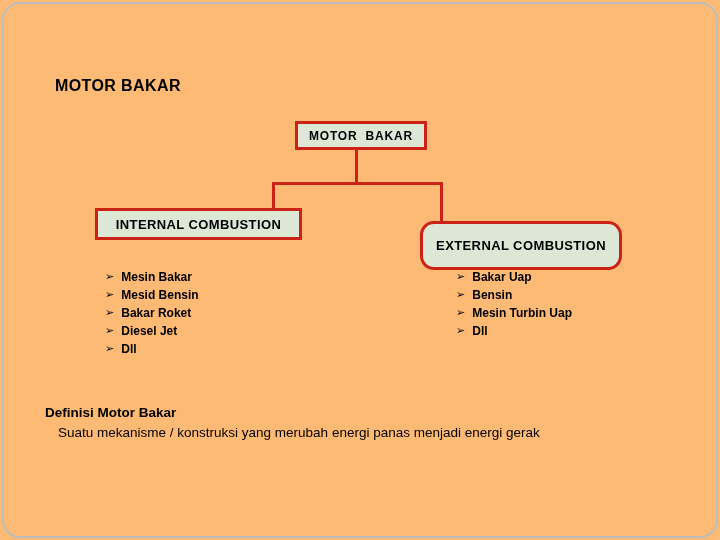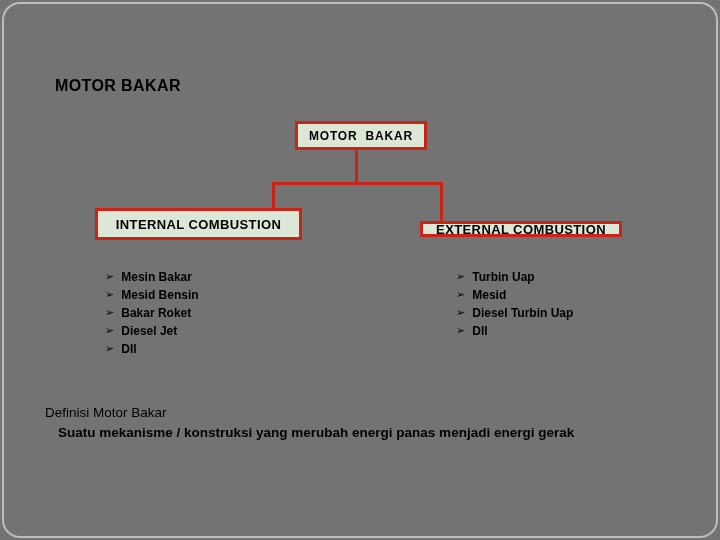--- a/index.html
+++ b/index.html
@@ -6,21 +6,21 @@
   body {
     width: 720px; height: 540px;
     background: #ffffff;
     font-family: "Liberation Sans", sans-serif;
     color: #000000;
     position: relative;
     overflow: hidden;
   }
   .slide {
     position: absolute; inset: 0;
-    background: #737373;
+    background: #fdba74;
     padding-left: 20px;
   }
   .frame {
     position: absolute;
     left: 2px; top: 2px; right: 2px; bottom: 2px;
     border: 2px solid #bdbdbd;
     border-radius: 18px;
     pointer-events: none;
   }
   .page-title {
@@ -47,23 +47,24 @@
     font-size: 12px;
     letter-spacing: 0.8px;
     word-spacing: 4px;
   }
   .left-box {
     left: 95px; top: 208px; width: 207px; height: 32px;
     font-size: 13px;
     letter-spacing: 0.4px;
   }
   .right-box {
-    left: 420px; top: 221px; width: 202px; height: 16px;
+    left: 420px; top: 221px; width: 202px; height: 49px;
     font-size: 13px;
     letter-spacing: 0.4px;
+    border-radius: 14px;
   }
   .line {
     position: absolute;
     background: #cc2318;
   }
   .stem      { left: 355px; top: 149px; width: 3px; height: 36px; }
   .crossbar  { left: 272px; top: 182px; width: 171px; height: 3px; }
   .drop-left { left: 272px; top: 182px; width: 3px; height: 41px; }
   .drop-right{ left: 440px; top: 182px; width: 3px; height: 41px; }
   .bullet-list {
@@ -84,28 +85,28 @@
   .bullet {
     font-family: "DejaVu Sans", sans-serif;
     font-size: 11px;
     margin-right: 7px;
     line-height: 18px;
   }
   .definition-heading {
     position: absolute;
     left: 45px; top: 405px;
     font-size: 13.5px;
-    font-weight: normal;
+    font-weight: bold;
     white-space: nowrap;
   }
   .definition-body {
     position: absolute;
     left: 58px; top: 425px;
     font-size: 13.5px;
-    font-weight: bold;
+    font-weight: normal;
     white-space: nowrap;
   }
 </style>
 </head>
 <body>
 
 <div class="slide">
 
   <div class="frame"></div>
 
@@ -147,31 +148,31 @@
       <li>
         <span class="bullet">➢</span>
         <span>Dll</span>
       </li>
     </ul>
 
   <ul class="bullet-list list-right">
 
       <li>
         <span class="bullet">➢</span>
-        <span>Turbin Uap</span>
+        <span>Bakar Uap</span>
       </li>
 
       <li>
         <span class="bullet">➢</span>
-        <span>Mesid</span>
+        <span>Bensin</span>
       </li>
 
       <li>
         <span class="bullet">➢</span>
-        <span>Diesel Turbin Uap</span>
+        <span>Mesin Turbin Uap</span>
       </li>
 
       <li>
         <span class="bullet">➢</span>
         <span>Dll</span>
       </li>
     </ul>
 
   <div class="definition-heading">Definisi Motor Bakar</div>
 

